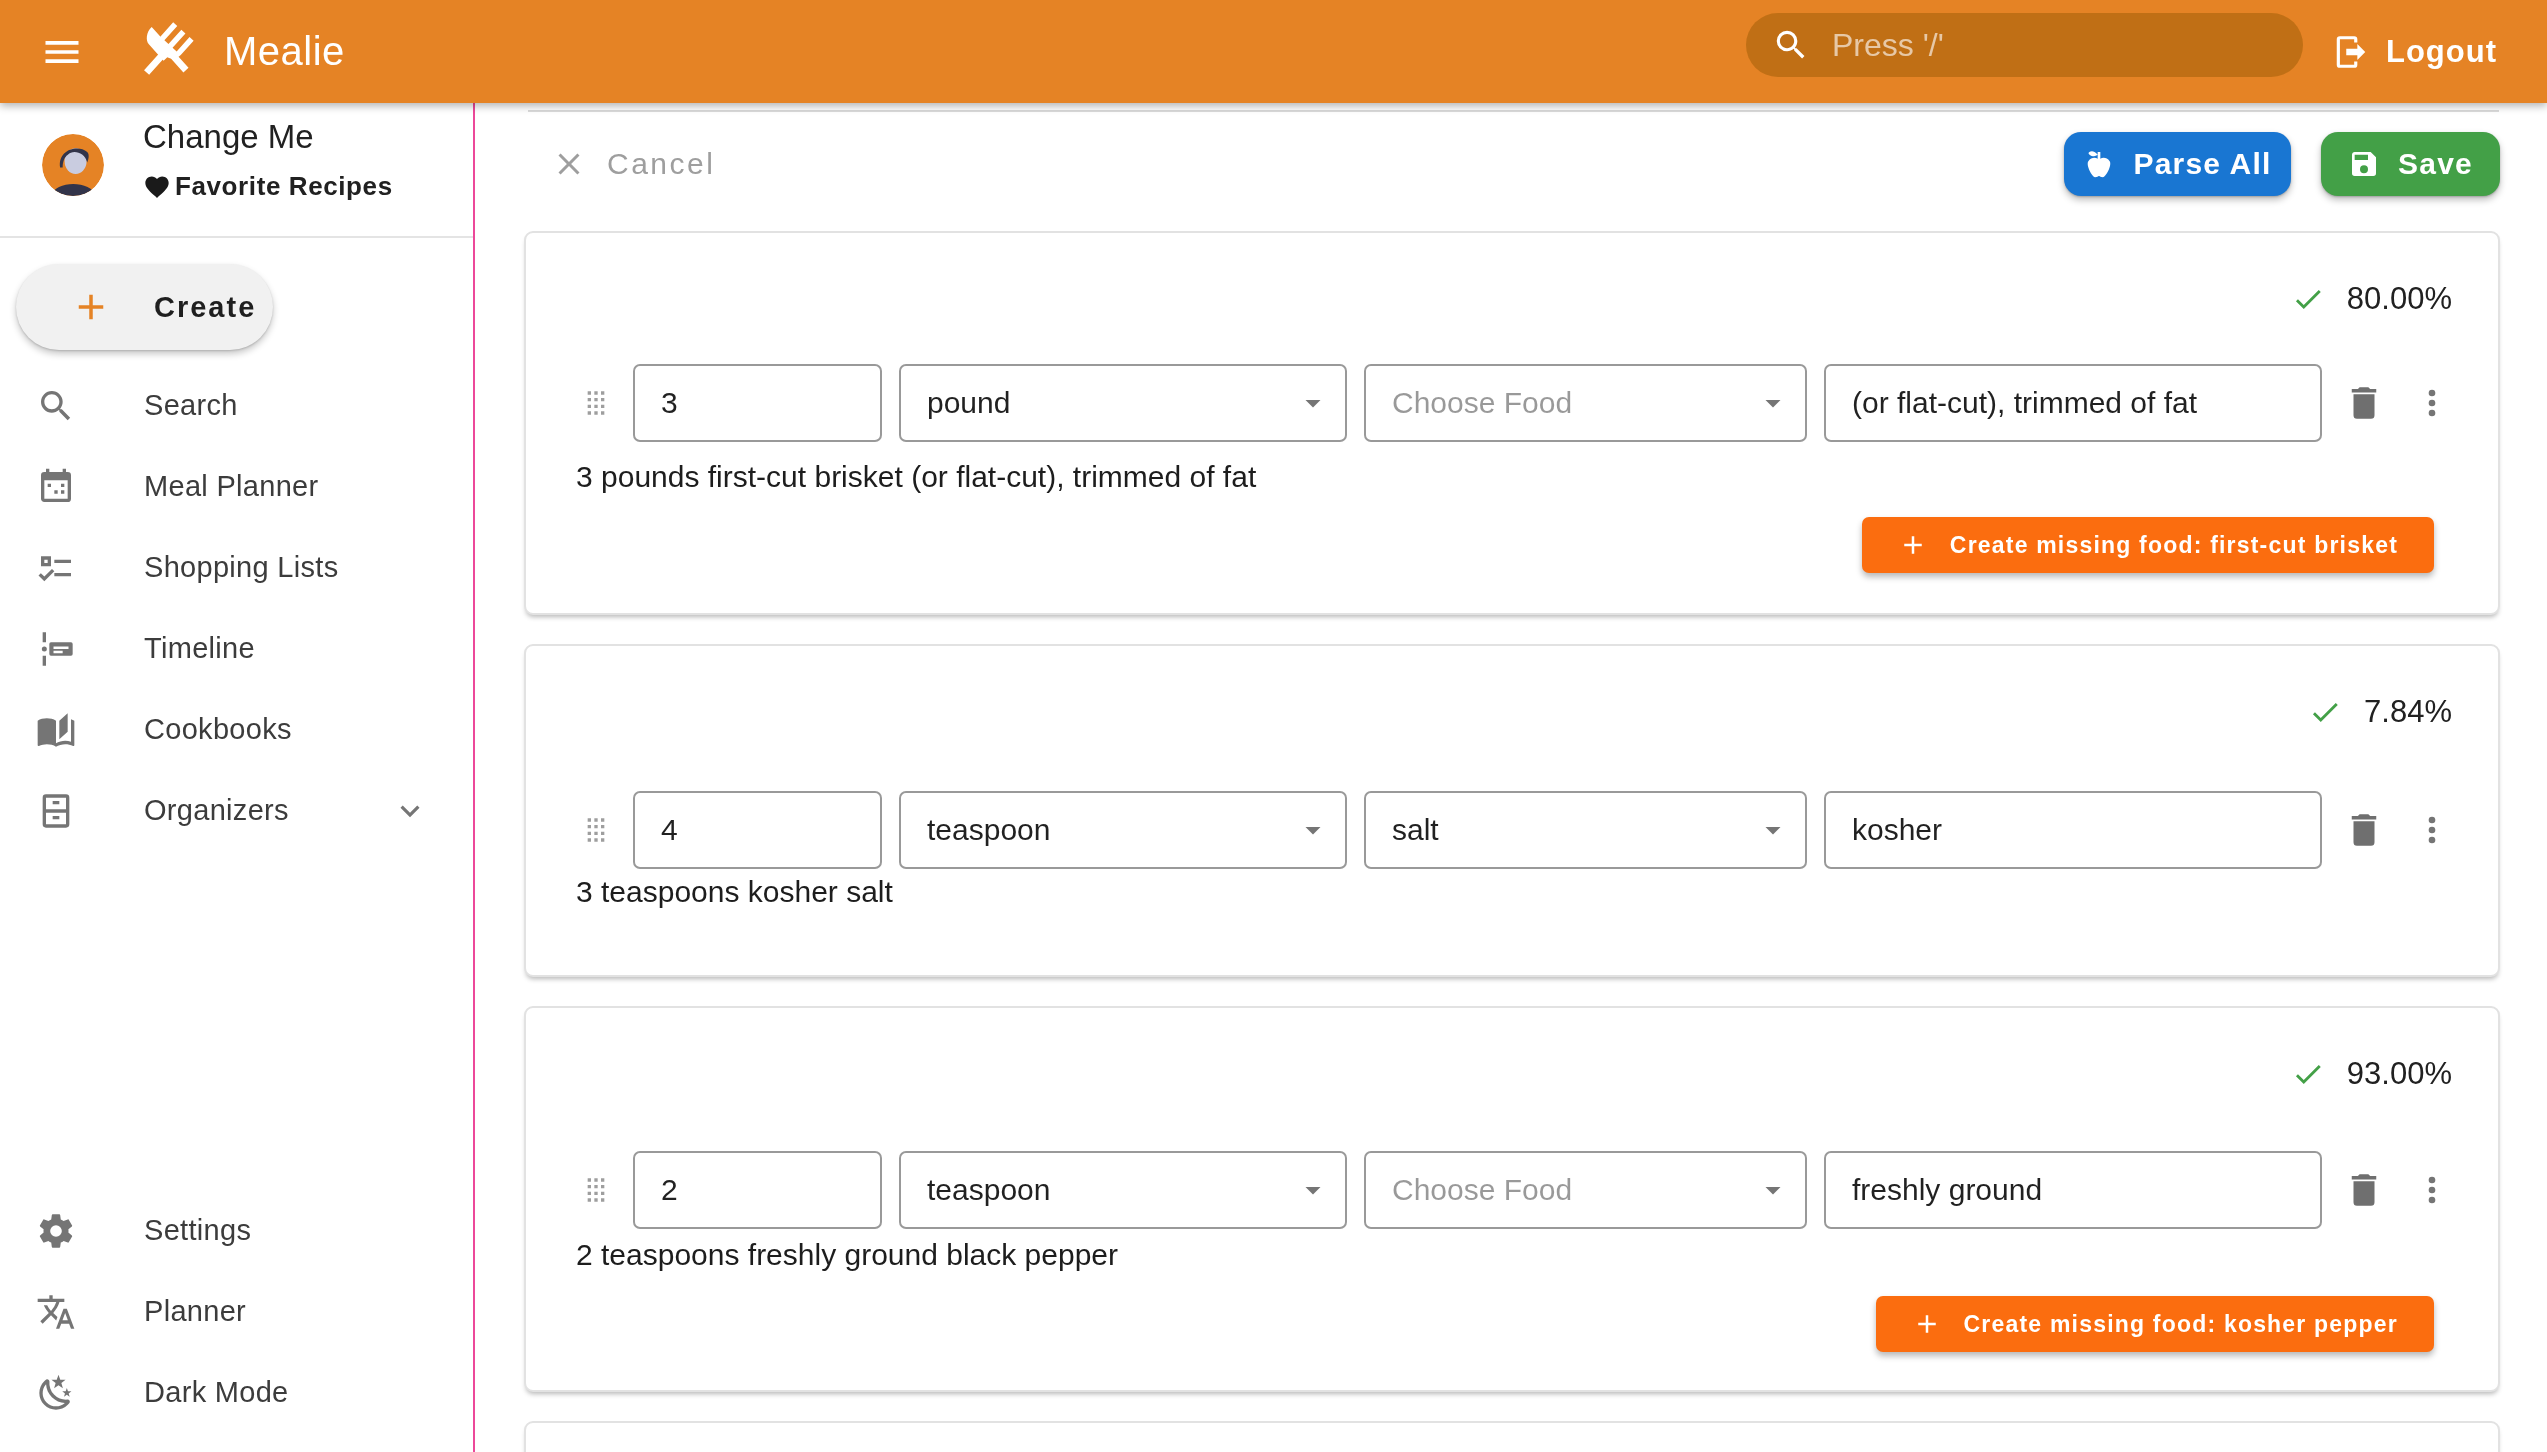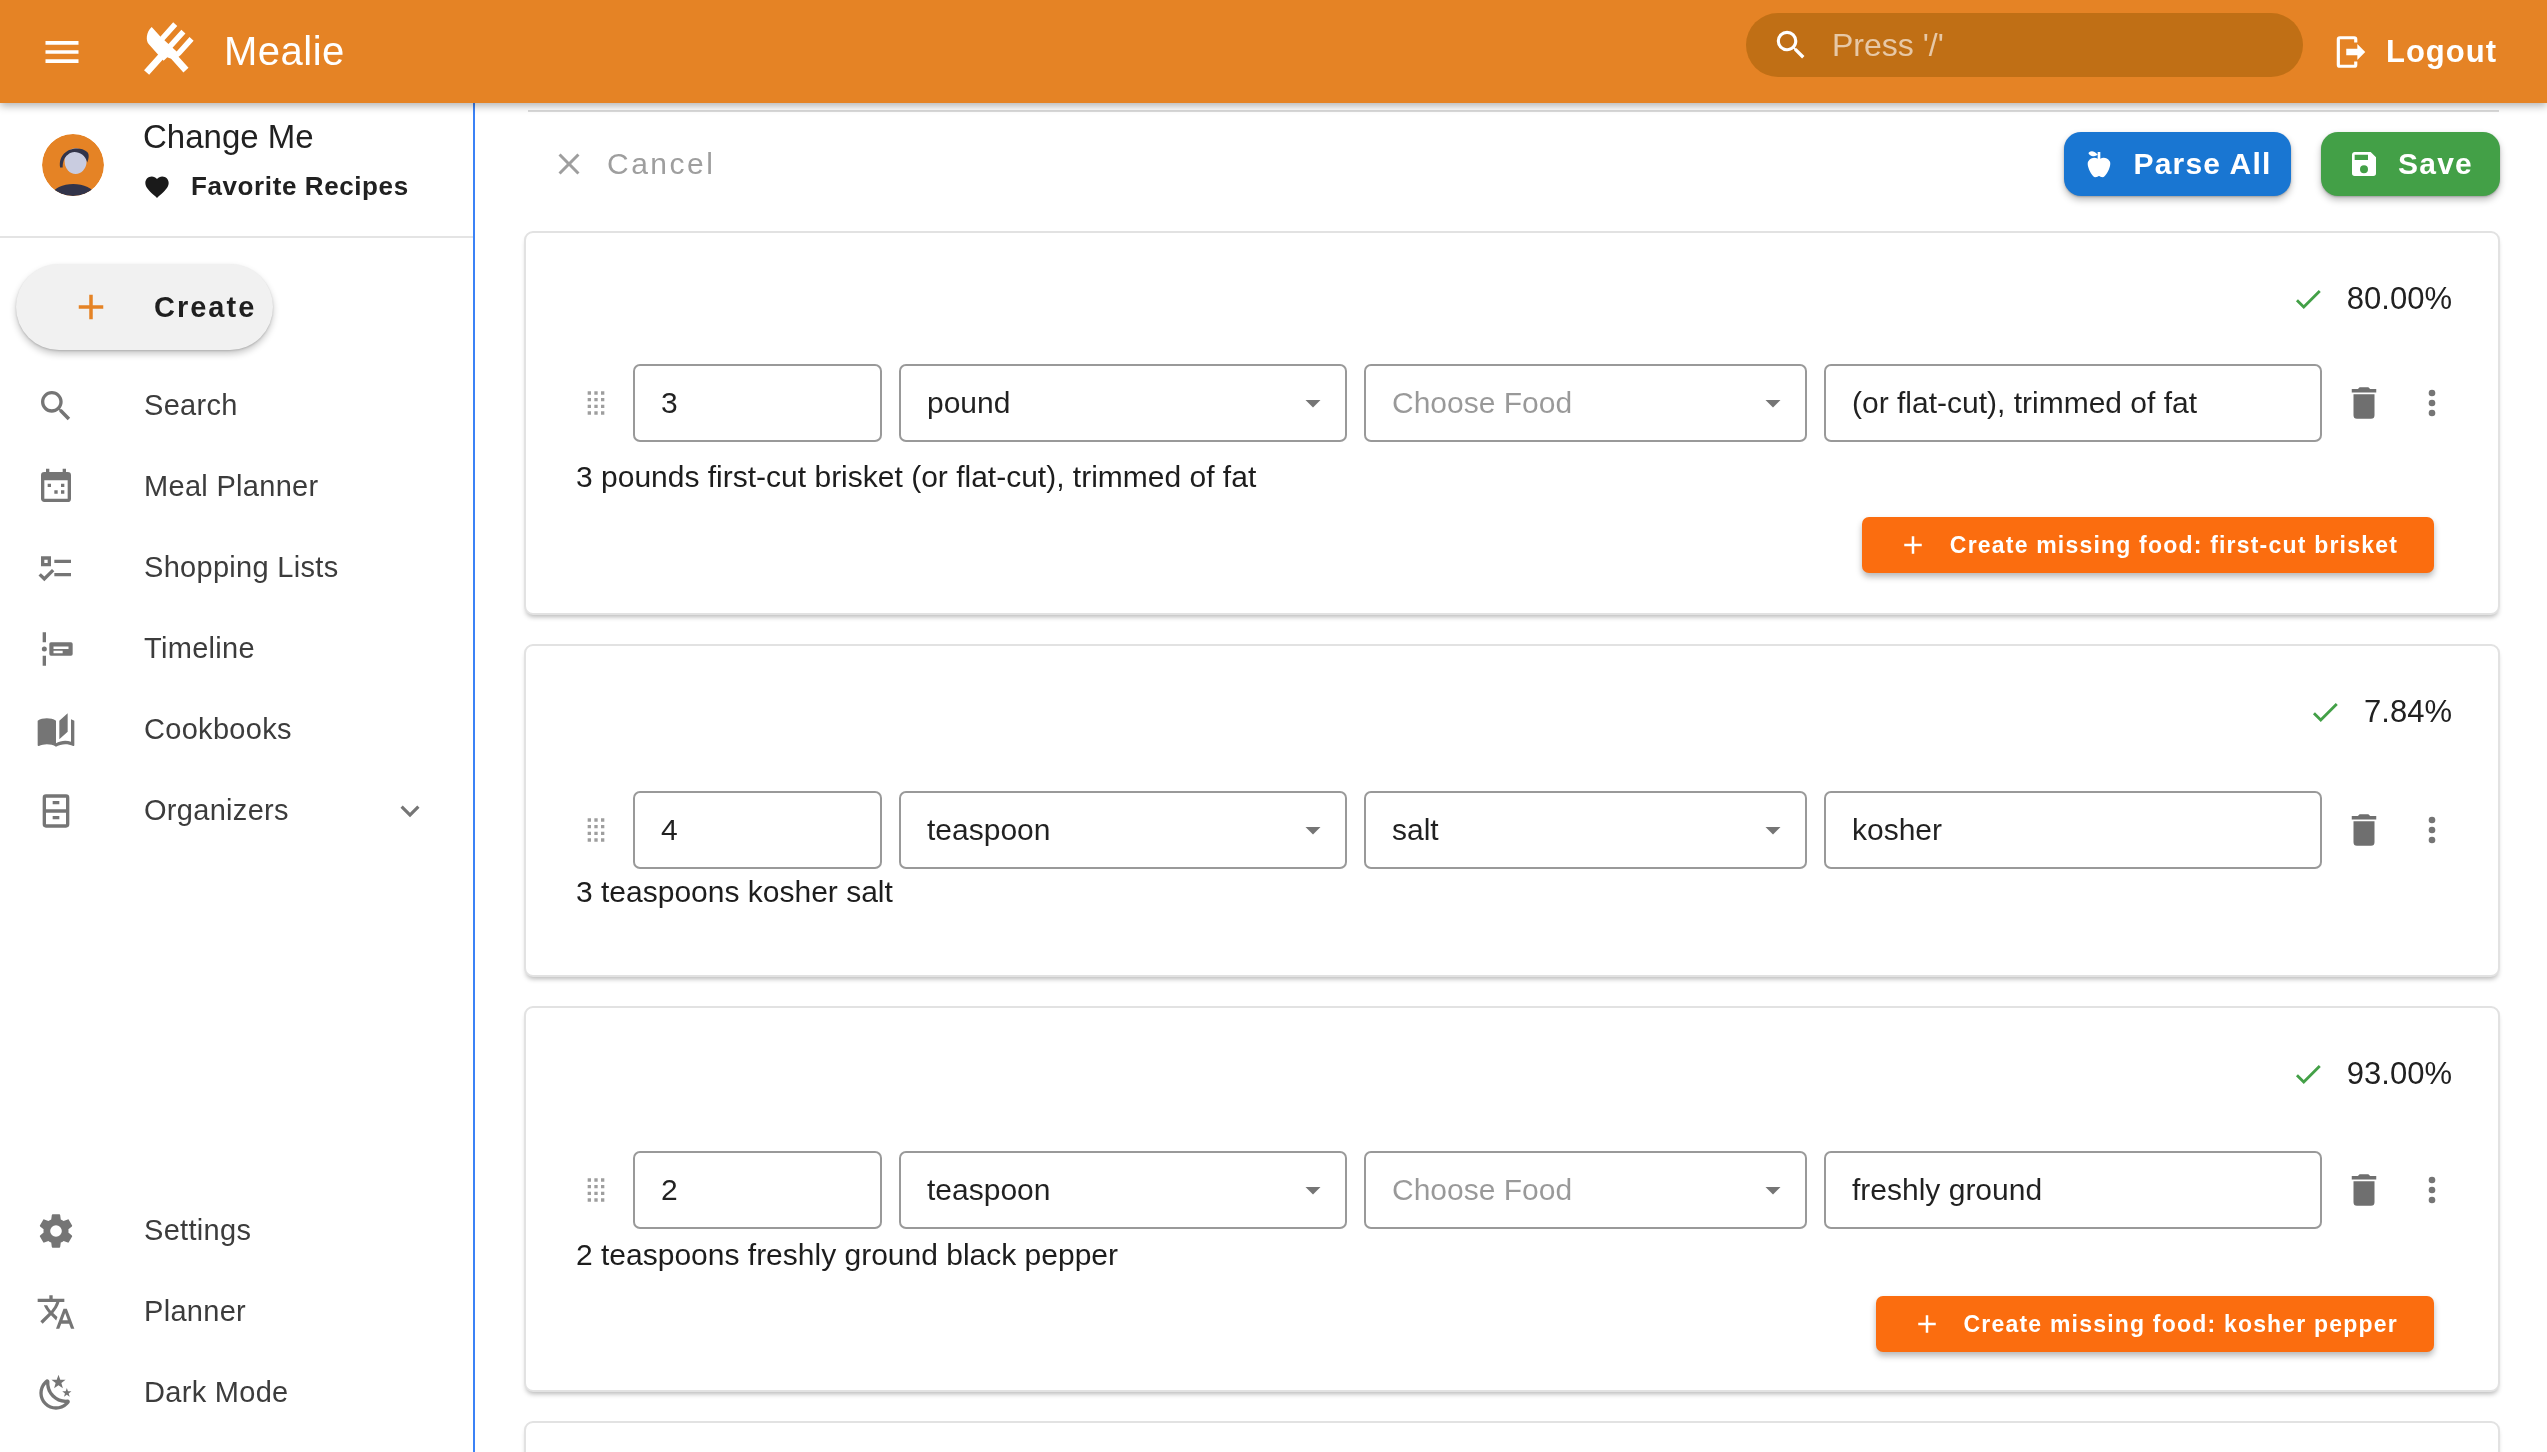--- a/index.html
+++ b/index.html
@@ -23,25 +23,25 @@
   .searchbar input { flex:1; margin-left:22px; border:none; outline:none; background:transparent;
     font-size:32px; color:#fff; font-family:"Liberation Sans", sans-serif; }
   .searchbar input::placeholder { color:rgba(255,255,255,.62); }
   .logout-btn { position:absolute; right:50px; top:20px; height:64px; border:none; background:transparent;
     display:flex; align-items:center; gap:16px; cursor:pointer; }
   .logout-btn svg { width:38px; height:38px; fill:#fff; }
   .logout-btn span { font-size:31px; font-weight:bold; color:#fff; letter-spacing:1px; }
 
   
   .sidebar { position:absolute; left:0; top:103px; width:475px; height:1349px;
-    background:#fff; border-right:2px solid #3b82f6; z-index:20; }
+    background:#fff; border-right:2px solid #ec4899; z-index:20; }
   .user-row { position:absolute; top:0; left:0; right:0; height:135px; border-bottom:2px solid #E4E4E4; }
   .avatar { position:absolute; left:42px; top:31px; width:62px; height:62px; border-radius:50%; overflow:hidden; }
   .user-name { position:absolute; left:143px; top:15px; font-size:33px; color:#212121; }
-  .fav-row { position:absolute; left:143px; top:68px; display:flex; align-items:center; gap:20px; cursor:pointer; }
+  .fav-row { position:absolute; left:143px; top:68px; display:flex; align-items:center; gap:4px; cursor:pointer; }
   .fav-row svg { width:28px; height:28px; fill:#1a1a1a; }
   .fav-row span { font-size:26px; font-weight:bold; color:#212121; letter-spacing:0.6px; }
 
   .create-btn { position:absolute; left:16px; top:161px; width:257px; height:86px;
     border:none; border-radius:43px; background:#F1F1F1;
     box-shadow:0 4px 7px rgba(0,0,0,.22), 0 1px 2px rgba(0,0,0,.15);
     display:flex; align-items:center; cursor:pointer; }
   .create-btn svg { width:42px; height:42px; fill:#E58325; margin-left:54px; }
   .create-btn span { margin-left:42px; font-size:29px; font-weight:bold; color:#1f1f1f; letter-spacing:2px; }
 

